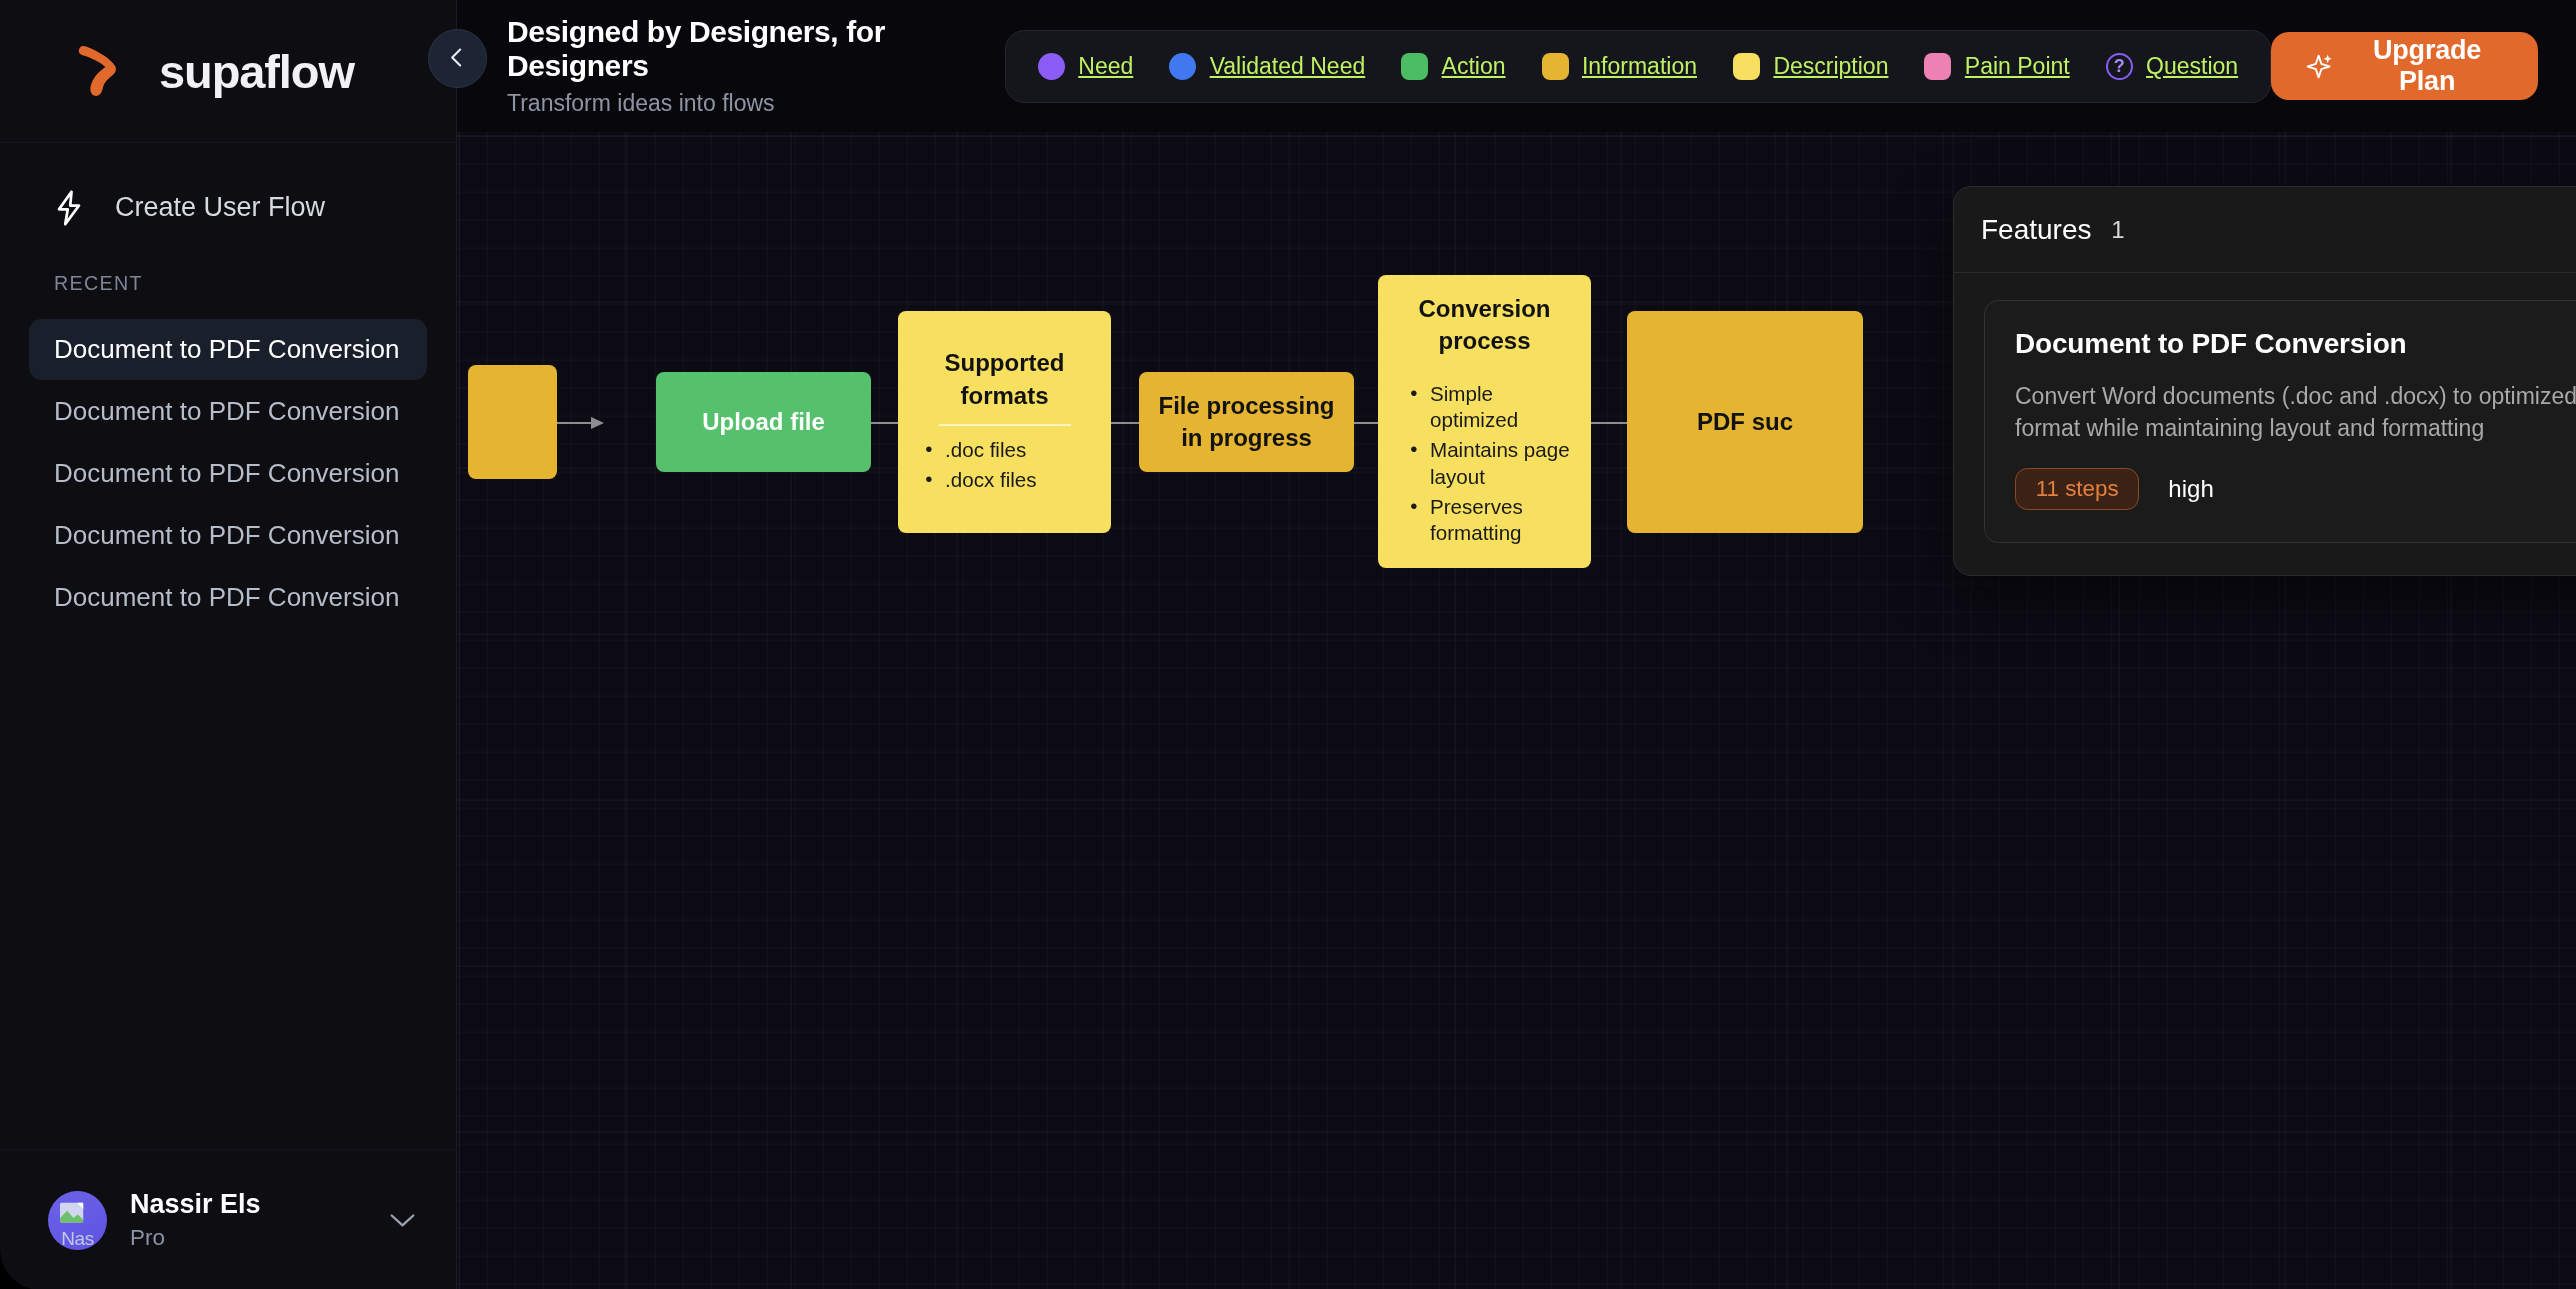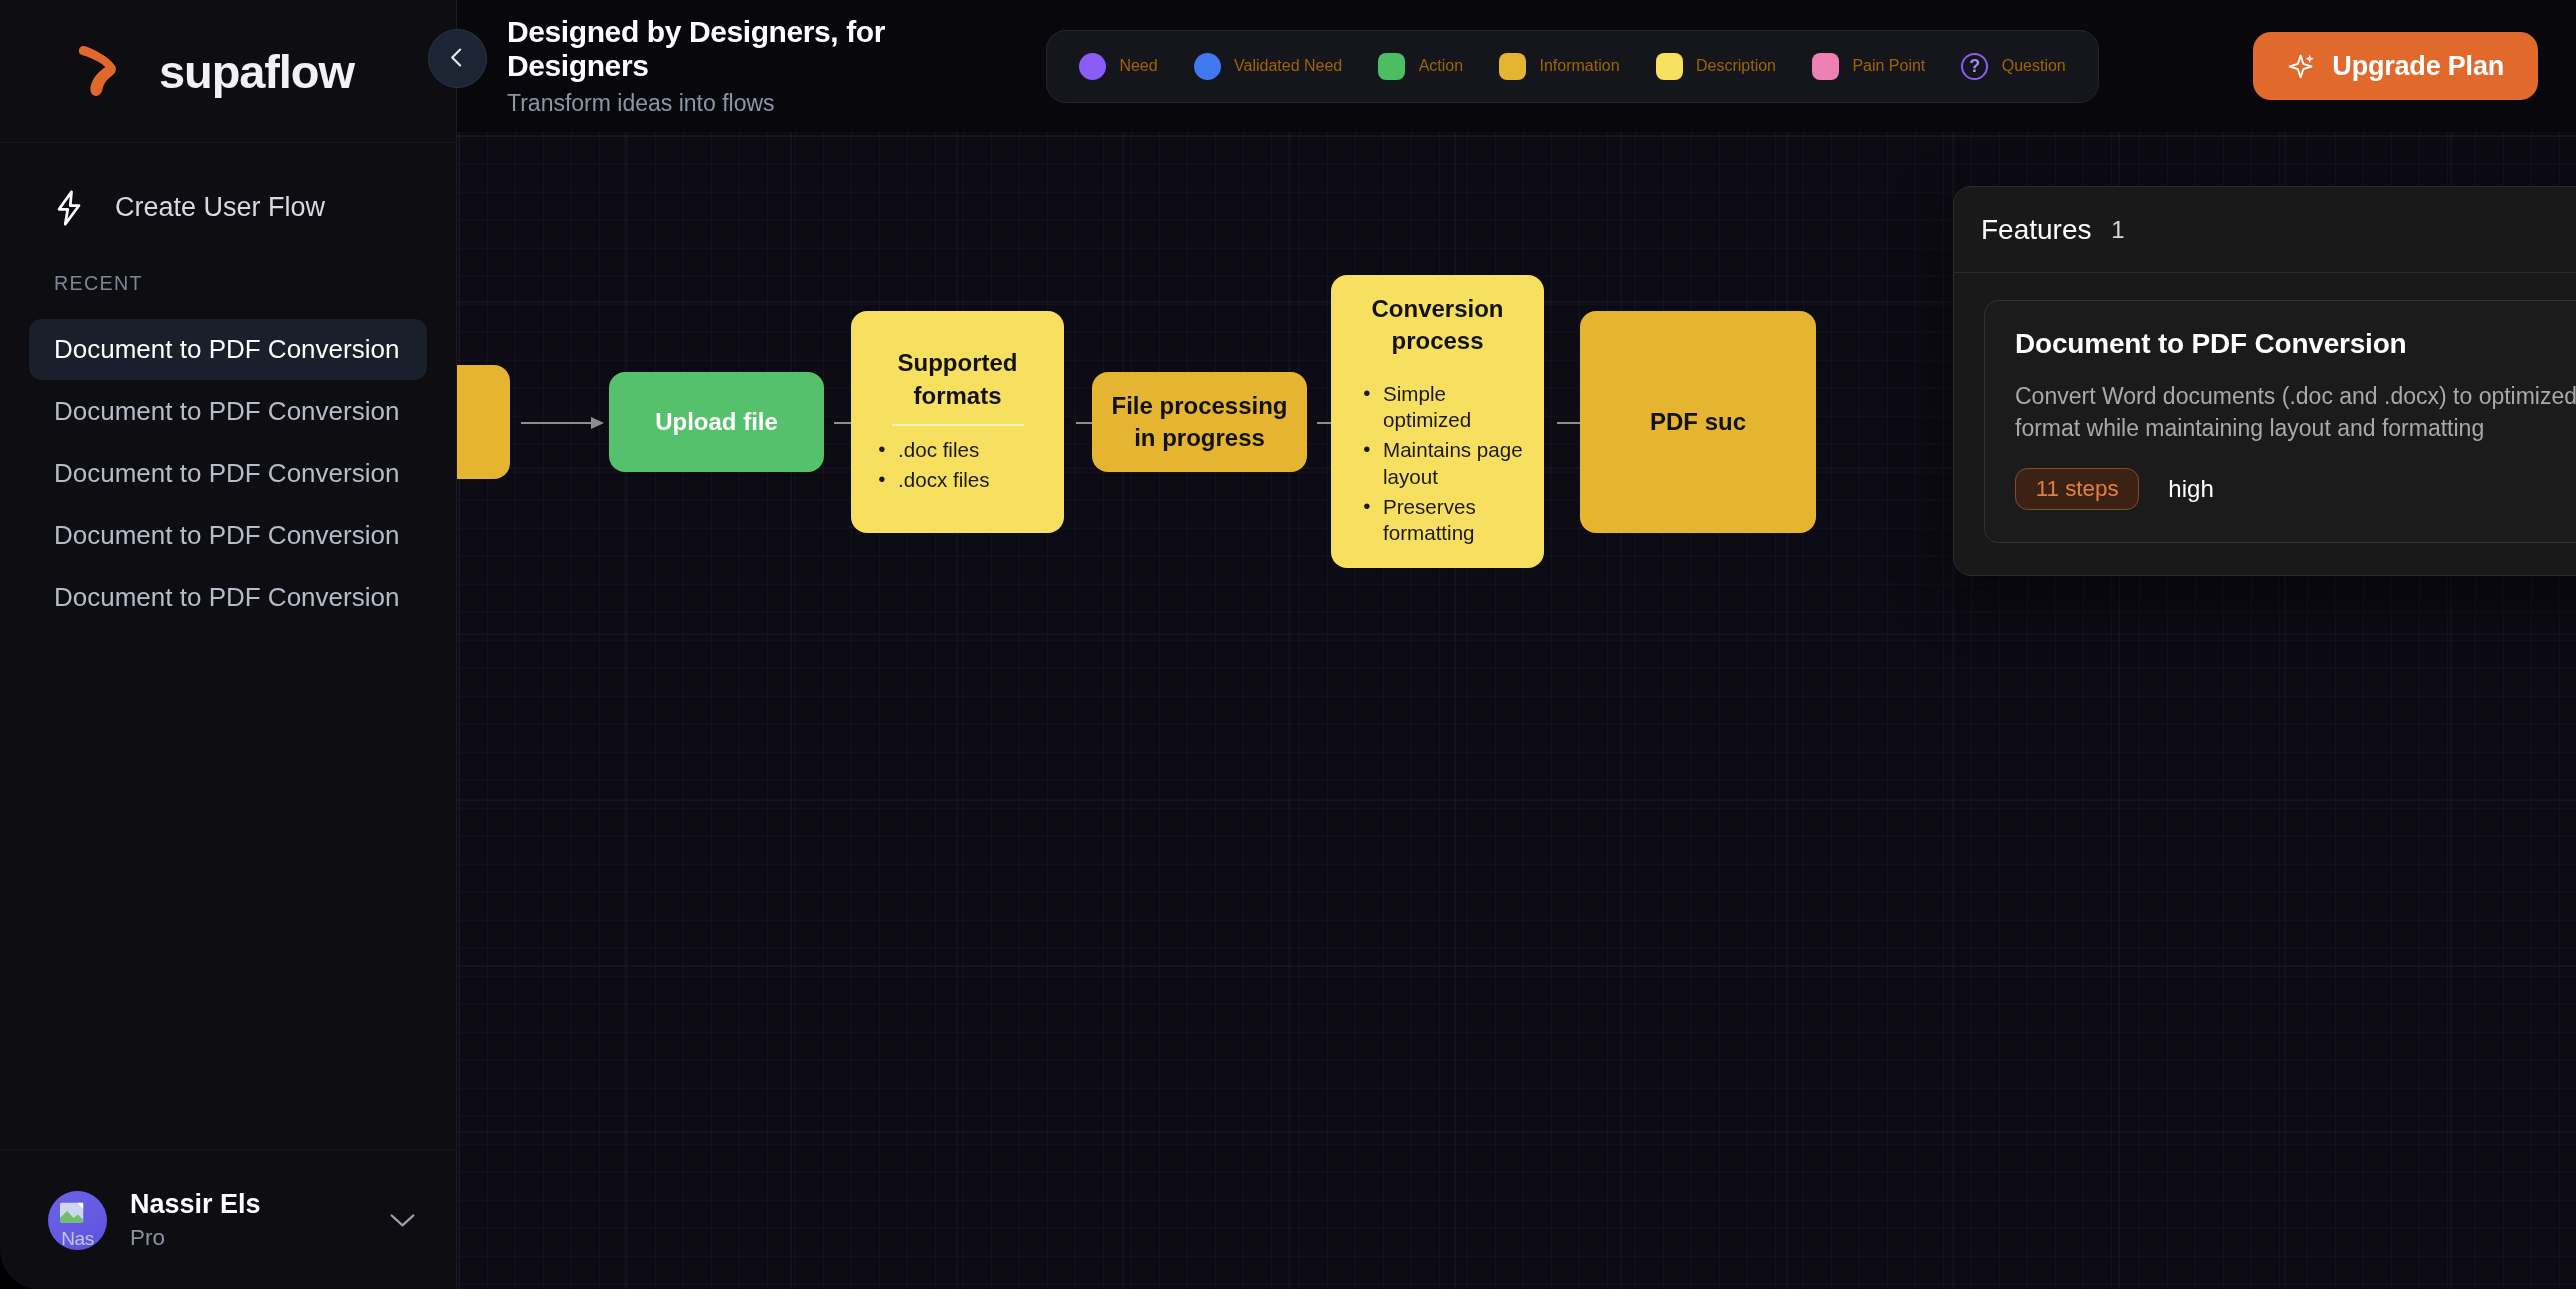--- a/index.html
+++ b/index.html
@@ -178,21 +178,21 @@
   .legend-swatch { width: 27px; height: 27px; flex: 0 0 27px; }
   .legend-swatch.circle { border-radius: 50%; }
   .legend-swatch.square { border-radius: 8px; }
   .legend-swatch.qmark {
     border-radius: 50%;
     border: 2.2px solid #8b5cf6;
     background: transparent;
     display: flex; align-items: center; justify-content: center;
     font-size: 18px; color: #a78bfa; font-weight: 700; line-height: 1;
   }
-  .legend-label { font-size: 16px; color: #a16207; white-space: nowrap; }
+  .legend-label { font-size: 23px; color: #bef264; white-space: nowrap; text-decoration: underline; }
 
   .topbar-spacer { flex: 1 1 auto; }
 
   .upgrade-btn {
     display: flex; align-items: center; gap: 16px;
     background: #e2692c;
     border: none;
     border-radius: 18px;
     height: 68px;
     padding: 0 34px;
@@ -212,27 +212,28 @@
       linear-gradient(to right, rgba(120,130,170,0.11) 0.9px, transparent 0.9px),
       linear-gradient(to bottom, rgba(120,130,170,0.11) 0.9px, transparent 0.9px);
     background-size: 28px 28px, 28px 28px, 166px 166px, 166px 166px;
     background-position: 1.8px 0px, 0px 3.6px, 1.8px 0px, 0px 3.6px;
     overflow: hidden;
   }
 
   
   .node {
     position: absolute;
-    border-radius: 16px;
+    border-radius: 8px;
     display: flex;
     flex-direction: column;
     align-items: center;
     justify-content: center;
     text-align: center;
     cursor: pointer;
+    margin-left: 47px;
   }
   .node-title {
     font-weight: 700;
     color: #121212;
     line-height: 1.35;
   }
   .node-title.white { color: #ffffff; }
   .node-divider {
     height: 1.8px;
     background: rgba(255,255,255,0.62);

